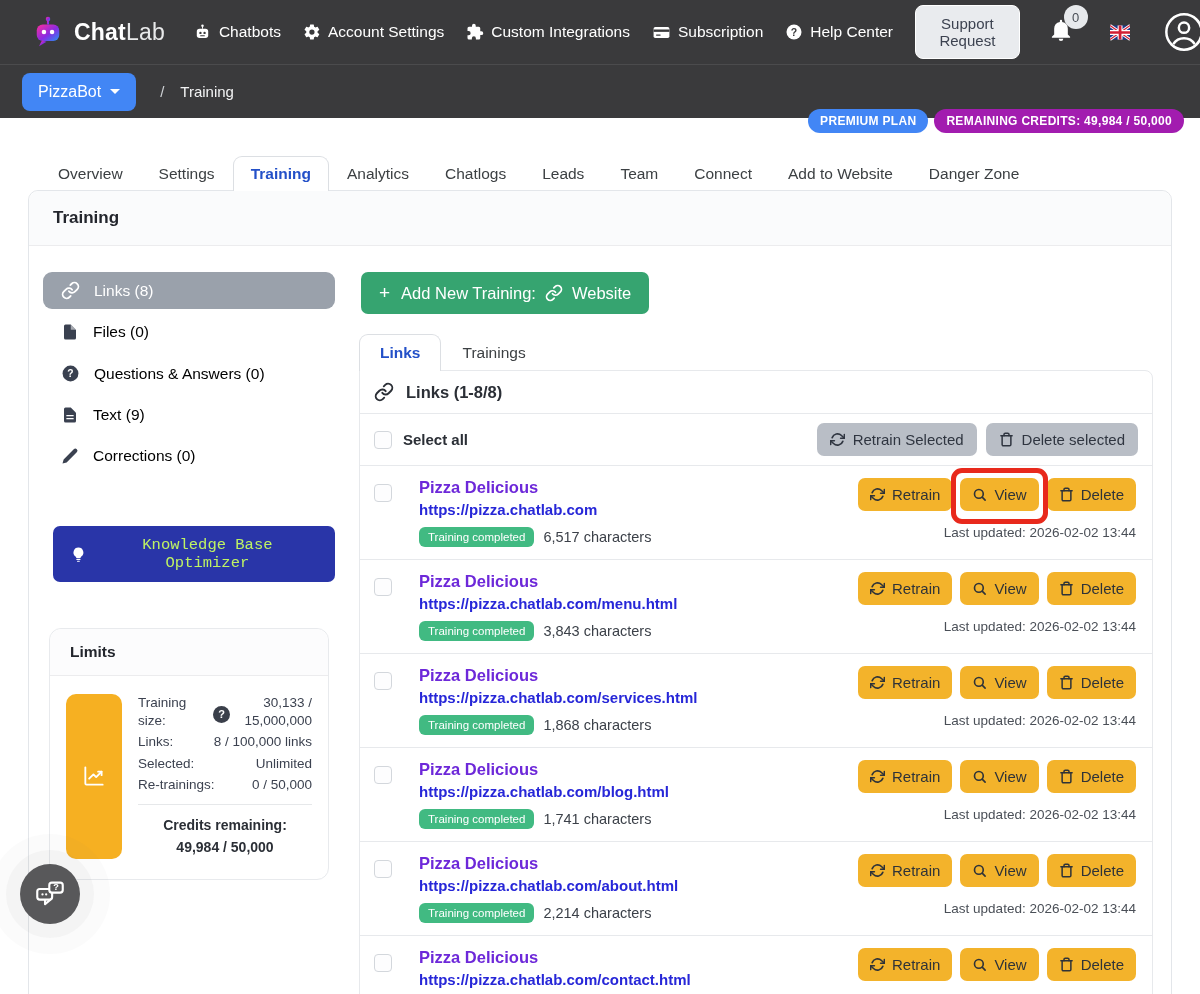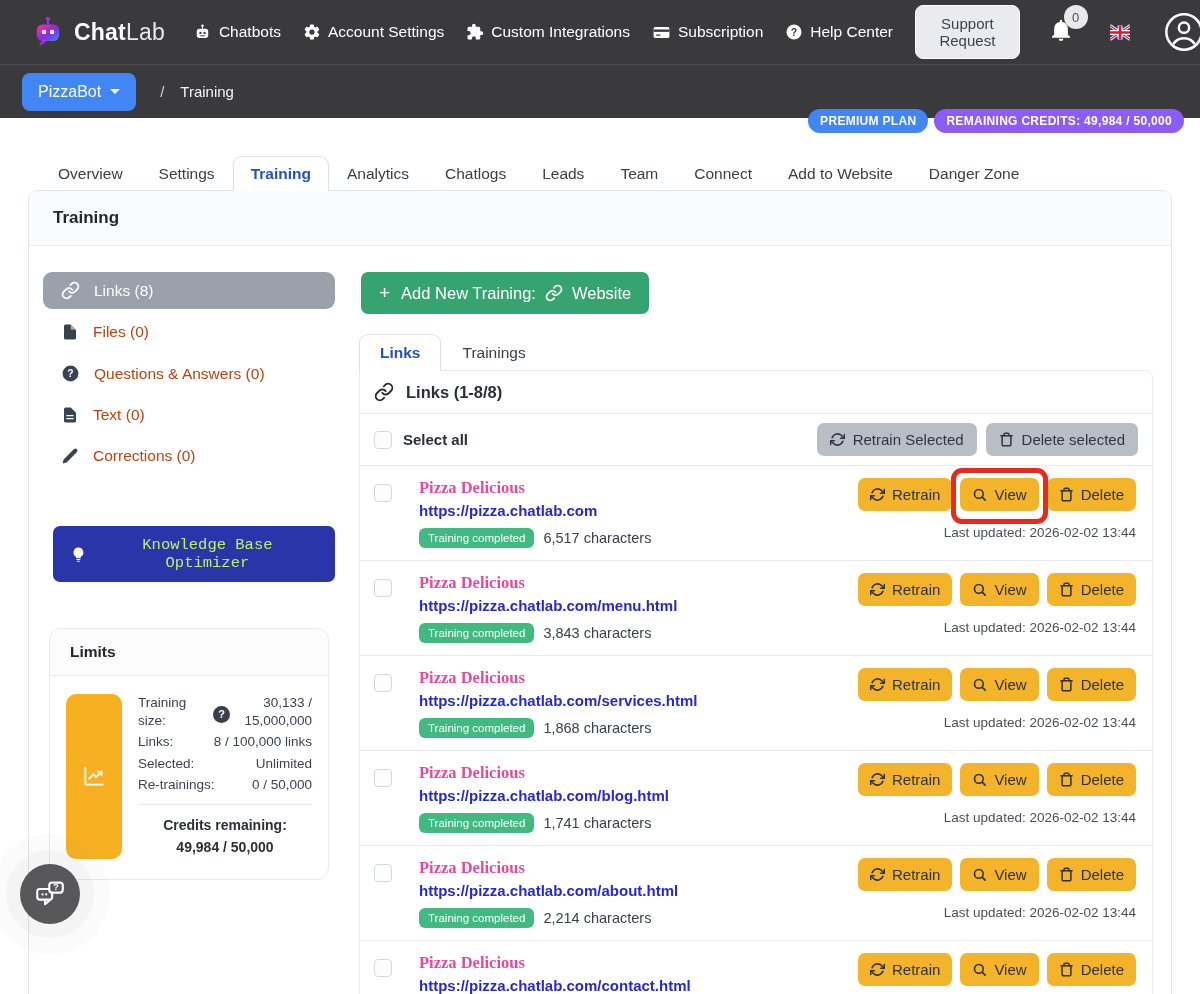--- a/index.html
+++ b/index.html
@@ -35,39 +35,39 @@
     border-top:5px solid #fff; display:inline-block; }
   .crumb-sep { color:#cfd2d6; font-size:15px; margin-left:8px; }
   .crumb-page { color:#f2f3f4; font-size:15px; }
 
   
   .badge-strip { height:26px; position:relative; }
   .badges { position:absolute; top:-9px; right:16px; display:flex; gap:6px; }
   .badge { font-size:12px; font-weight:700; color:#fff; padding:5px 12px; border-radius:13px;
     letter-spacing:.3px; white-space:nowrap; }
   .badge.plan { background:#4286f5; }
-  .badge.credits { background:#8b5cf6; }
+  .badge.credits { background:#a21caf; }
 
   
   .tabs-row { display:flex; padding:0 40px; position:relative; z-index:2; margin-top:12px; }
   .tab { padding:8px 17px; font-size:15.5px; color:#3c4043; cursor:pointer; white-space:nowrap;
     border:1px solid transparent; border-bottom:none; border-radius:9px 9px 0 0; margin-bottom:-1px; }
   .tab.active { background:#fff; border-color:#dcdfe3; color:#2350c8; font-weight:700; }
 
   
   .card { margin:0 28px; border:1px solid #e3e6ea; border-radius:10px; background:#fff;
     height:840px; overflow:hidden; position:relative; z-index:1; }
   .card-header { background:#fafbfc; border-bottom:1px solid #ececee; border-radius:10px 10px 0 0;
     padding:17px 24px; font-size:17px; font-weight:700; color:#23262d; }
   .card-body { display:flex; padding:26px 14px 0 14px; gap:24px; }
 
   
   .sidebar { width:292px; flex:none; }
   .side-item { display:flex; align-items:center; gap:14px; padding:9px 12px 9px 18px;
-    font-size:15.5px; color:#c2410c; cursor:pointer; border-radius:9px; margin-bottom:5px; }
+    font-size:15.5px; color:#000000; cursor:pointer; border-radius:9px; margin-bottom:5px; }
   .side-item svg { flex:none; }
   .side-item.active { background:#9aa1ab; color:#fff; }
   .kb-btn { margin:52px 0 0 10px; background:#2935a8; color:#bef264; border:none; border-radius:7px;
     font-size:15.5px; padding:10px 17px; display:flex; align-items:center; gap:10px;
     cursor:pointer; font-family:Liberation Mono, monospace; }
   .limits { margin:46px 6px 0 6px; border:1px solid #e8eaed; border-radius:12px; background:#fff; }
   .limits-header { padding:14px 20px; border-bottom:1px solid #ececee; font-size:15.5px;
     font-weight:700; color:#23262d; background:#fcfcfd; border-radius:12px 12px 0 0; }
   .limits-body { display:flex; gap:16px; padding:18px 16px 20px 16px; }
   .limits-block { width:56px; border-radius:10px; background:#f6b022; display:flex;
@@ -115,21 +115,21 @@
   .select-all-label { font-size:15px; font-weight:700; color:#2b2f36; margin-left:11px; }
   .toolbar-right { margin-left:auto; display:flex; gap:9px; }
   .gray-btn { background:#b9bec6; color:#2f3540; border:none; border-radius:7px; font-size:15px;
     padding:8px 13px; display:inline-flex; align-items:center; gap:8px; cursor:pointer;
     font-family:inherit; }
 
   .row { border-top:1px solid #e7e9ec; padding:12px 16px 12px 14px; display:flex; gap:14px;
     min-height:88px; }
   .row .checkbox { margin-top:6px; }
   .row-main { flex:1; min-width:0; padding-left:13px; }
-  .row-title { font-size:16.5px; font-weight:700; color:#ec4899;font-family:Liberation Serif, serif; }
+  .row-title { font-size:16.5px; font-weight:700; color:#6d28d9; }
   .row-url { font-size:15px; font-weight:700; color:#2727d8; margin-top:4px; cursor:pointer; }
   .row-meta { display:flex; align-items:center; gap:9px; margin-top:9px; }
   .status-pill { background:#41ba82; color:#fff; font-size:11.5px; padding:4px 9px;
     border-radius:6px; white-space:nowrap; }
   .row-chars { font-size:14.5px; color:#3c4149; }
   .row-right { display:flex; flex-direction:column; align-items:flex-end; gap:14px; flex:none; }
   .row-actions { display:flex; gap:8px; }
   .yellow-btn { background:#f3b32b; color:#2f3338; border:none; border-radius:7px; font-size:15px;
     font-weight:400; padding:8px 12px; display:inline-flex; align-items:center; gap:7px;
     cursor:pointer; font-family:inherit; white-space:nowrap; }
@@ -285,21 +285,21 @@
           <text x="12" y="16.6" font-size="13" font-weight="bold" fill="#fff" text-anchor="middle" font-family="Liberation Sans, sans-serif">?</text>
         </svg>
         <span>Questions &amp; Answers (0)</span>
       </div>
       <div class="side-item">
         <svg width="18" height="18" viewBox="0 0 24 24">
           <path fill="#3a4150" d="M13 2H6a2 2 0 0 0-2 2v16a2 2 0 0 0 2 2h12a2 2 0 0 0 2-2V9l-7-7z"></path>
           <rect x="7" y="12" width="10" height="1.7" rx=".8" fill="#fff"></rect>
           <rect x="7" y="16" width="10" height="1.7" rx=".8" fill="#fff"></rect>
         </svg>
-        <span>Text (0)</span>
+        <span>Text (9)</span>
       </div>
       <div class="side-item">
         <svg width="18" height="18" viewBox="0 0 24 24">
           <path fill="#3a4150" d="M17 3a2.83 2.83 0 1 1 4 4L7.5 20.5 2 22l1.5-5.5L17 3z"></path>
         </svg>
         <span>Corrections (0)</span>
       </div>
 
       <button class="kb-btn">
         <svg width="17" height="17" viewBox="0 0 24 24">

